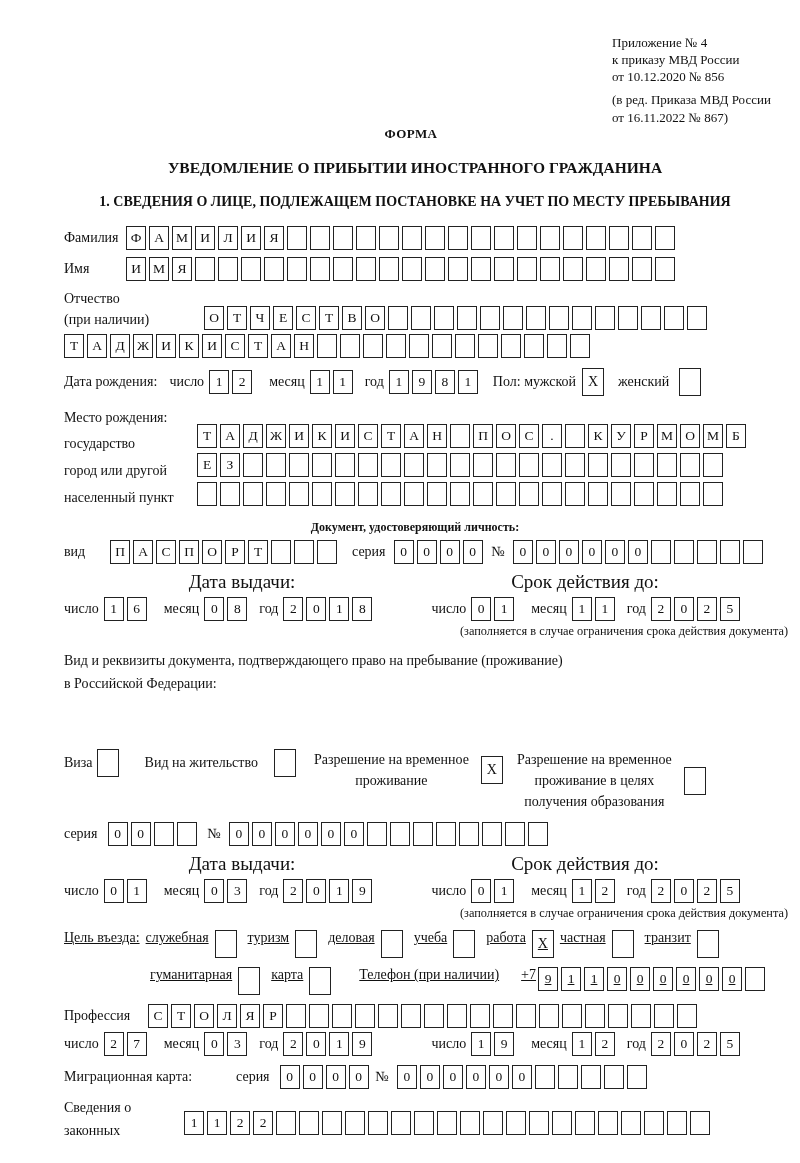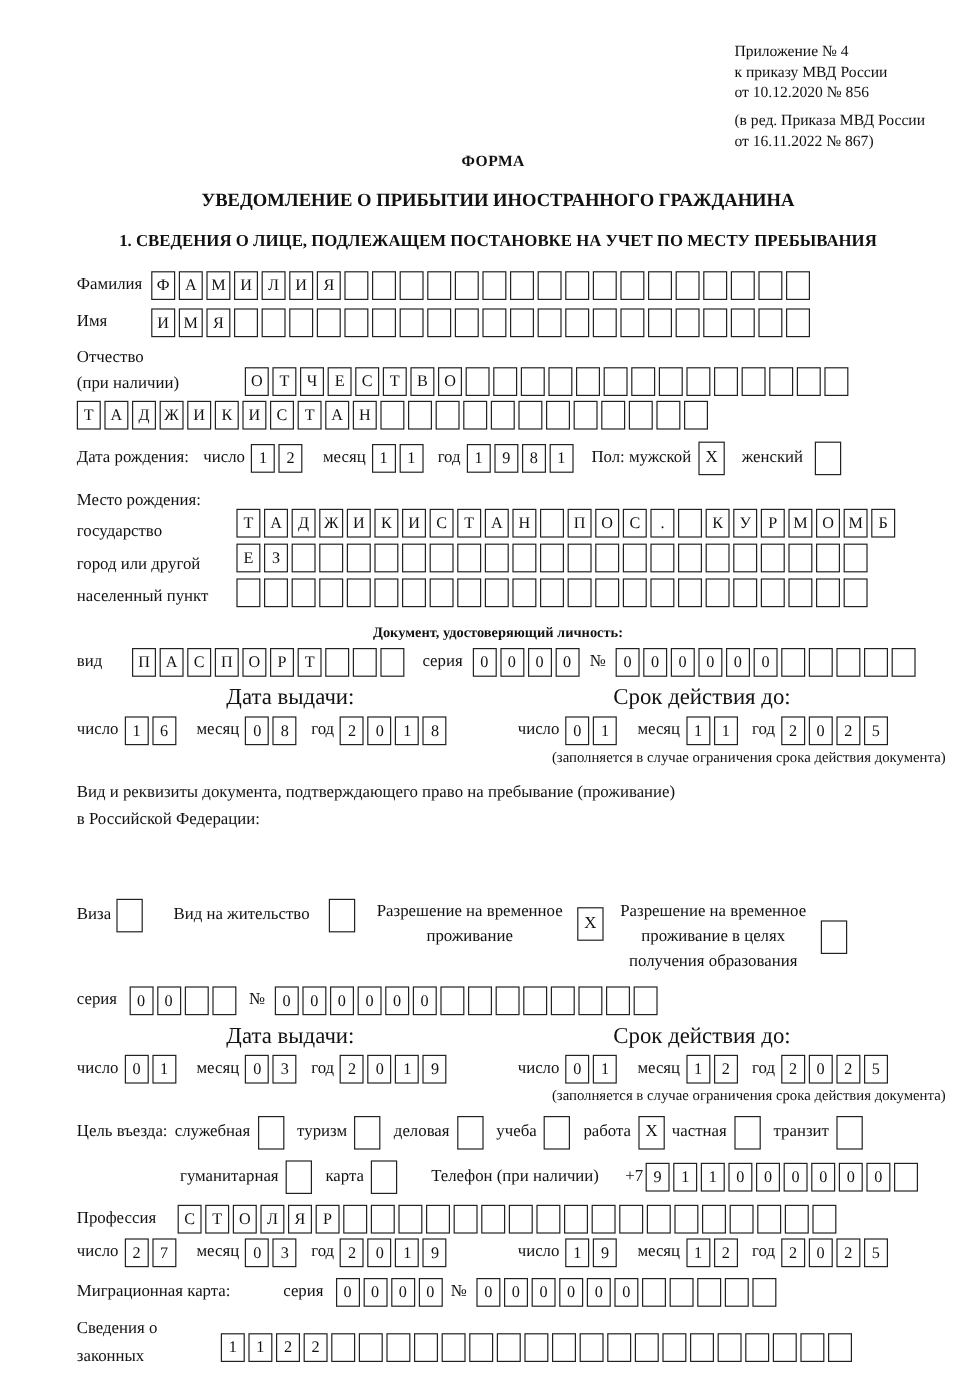--- a/index.html
+++ b/index.html
@@ -35,21 +35,21 @@
   .mlA{margin-left:14px;font-family:Liberation Serif, serif;}
   .mlB{margin-left:9px;}
   .right-group{margin-left:56px;}
   .note{font-size:12.3px;text-align:right;padding-right:4px;margin-top:3px;}
   .para{font-size:14px;margin-top:10px;line-height:1.65;}
   
   .permit{display:flex;align-items:flex-start;margin-top:6px;font-size:14px;}
   .popt{display:flex;align-items:center;margin-top:48px;}
   .ptxt{text-align:center;line-height:1.5;}
   
-  .purpose{display:flex;align-items:center;margin-top:9px;font-size:14px;}
+  .purpose{display:flex;margin-top:9px;font-size:14px;text-decoration:underline;}
   .plbl{margin-left:11px;margin-right:6px;}
   .plbl.first{margin-left:0;}
 </style>
 </head>
 <body>
 
 <div class="page">
 
   <div class="top-right">
     <div>Приложение № 4</div>

